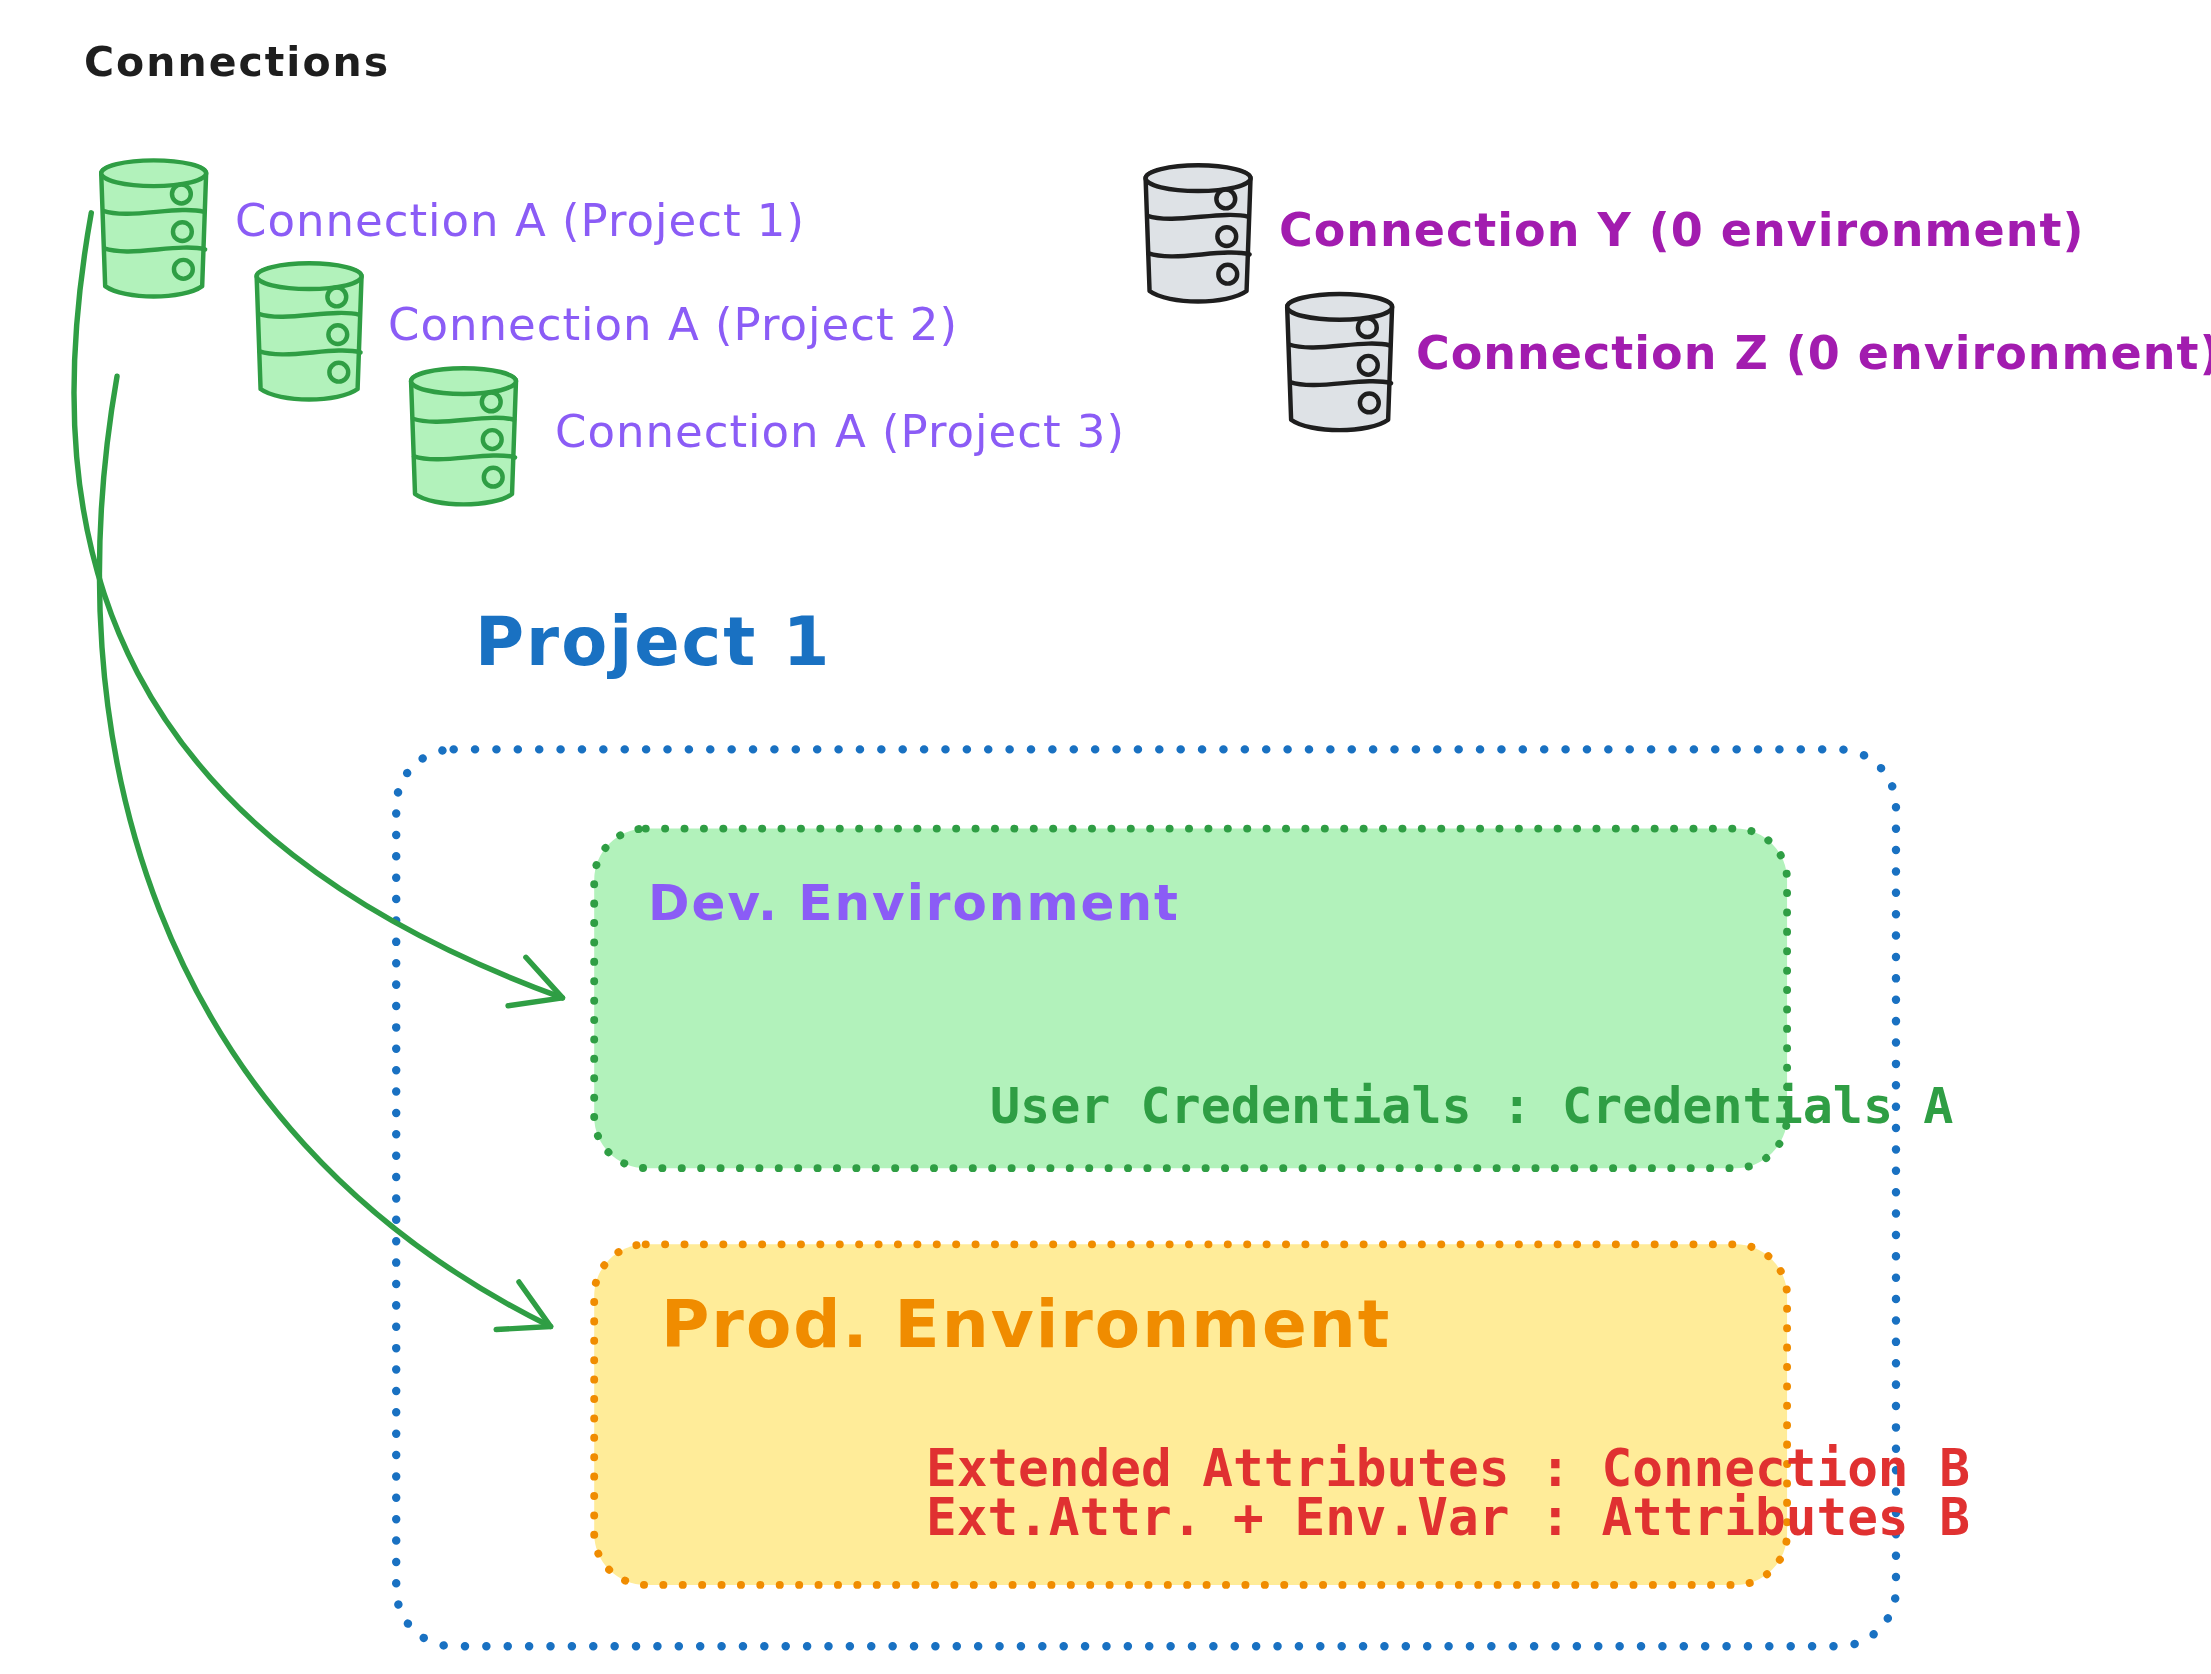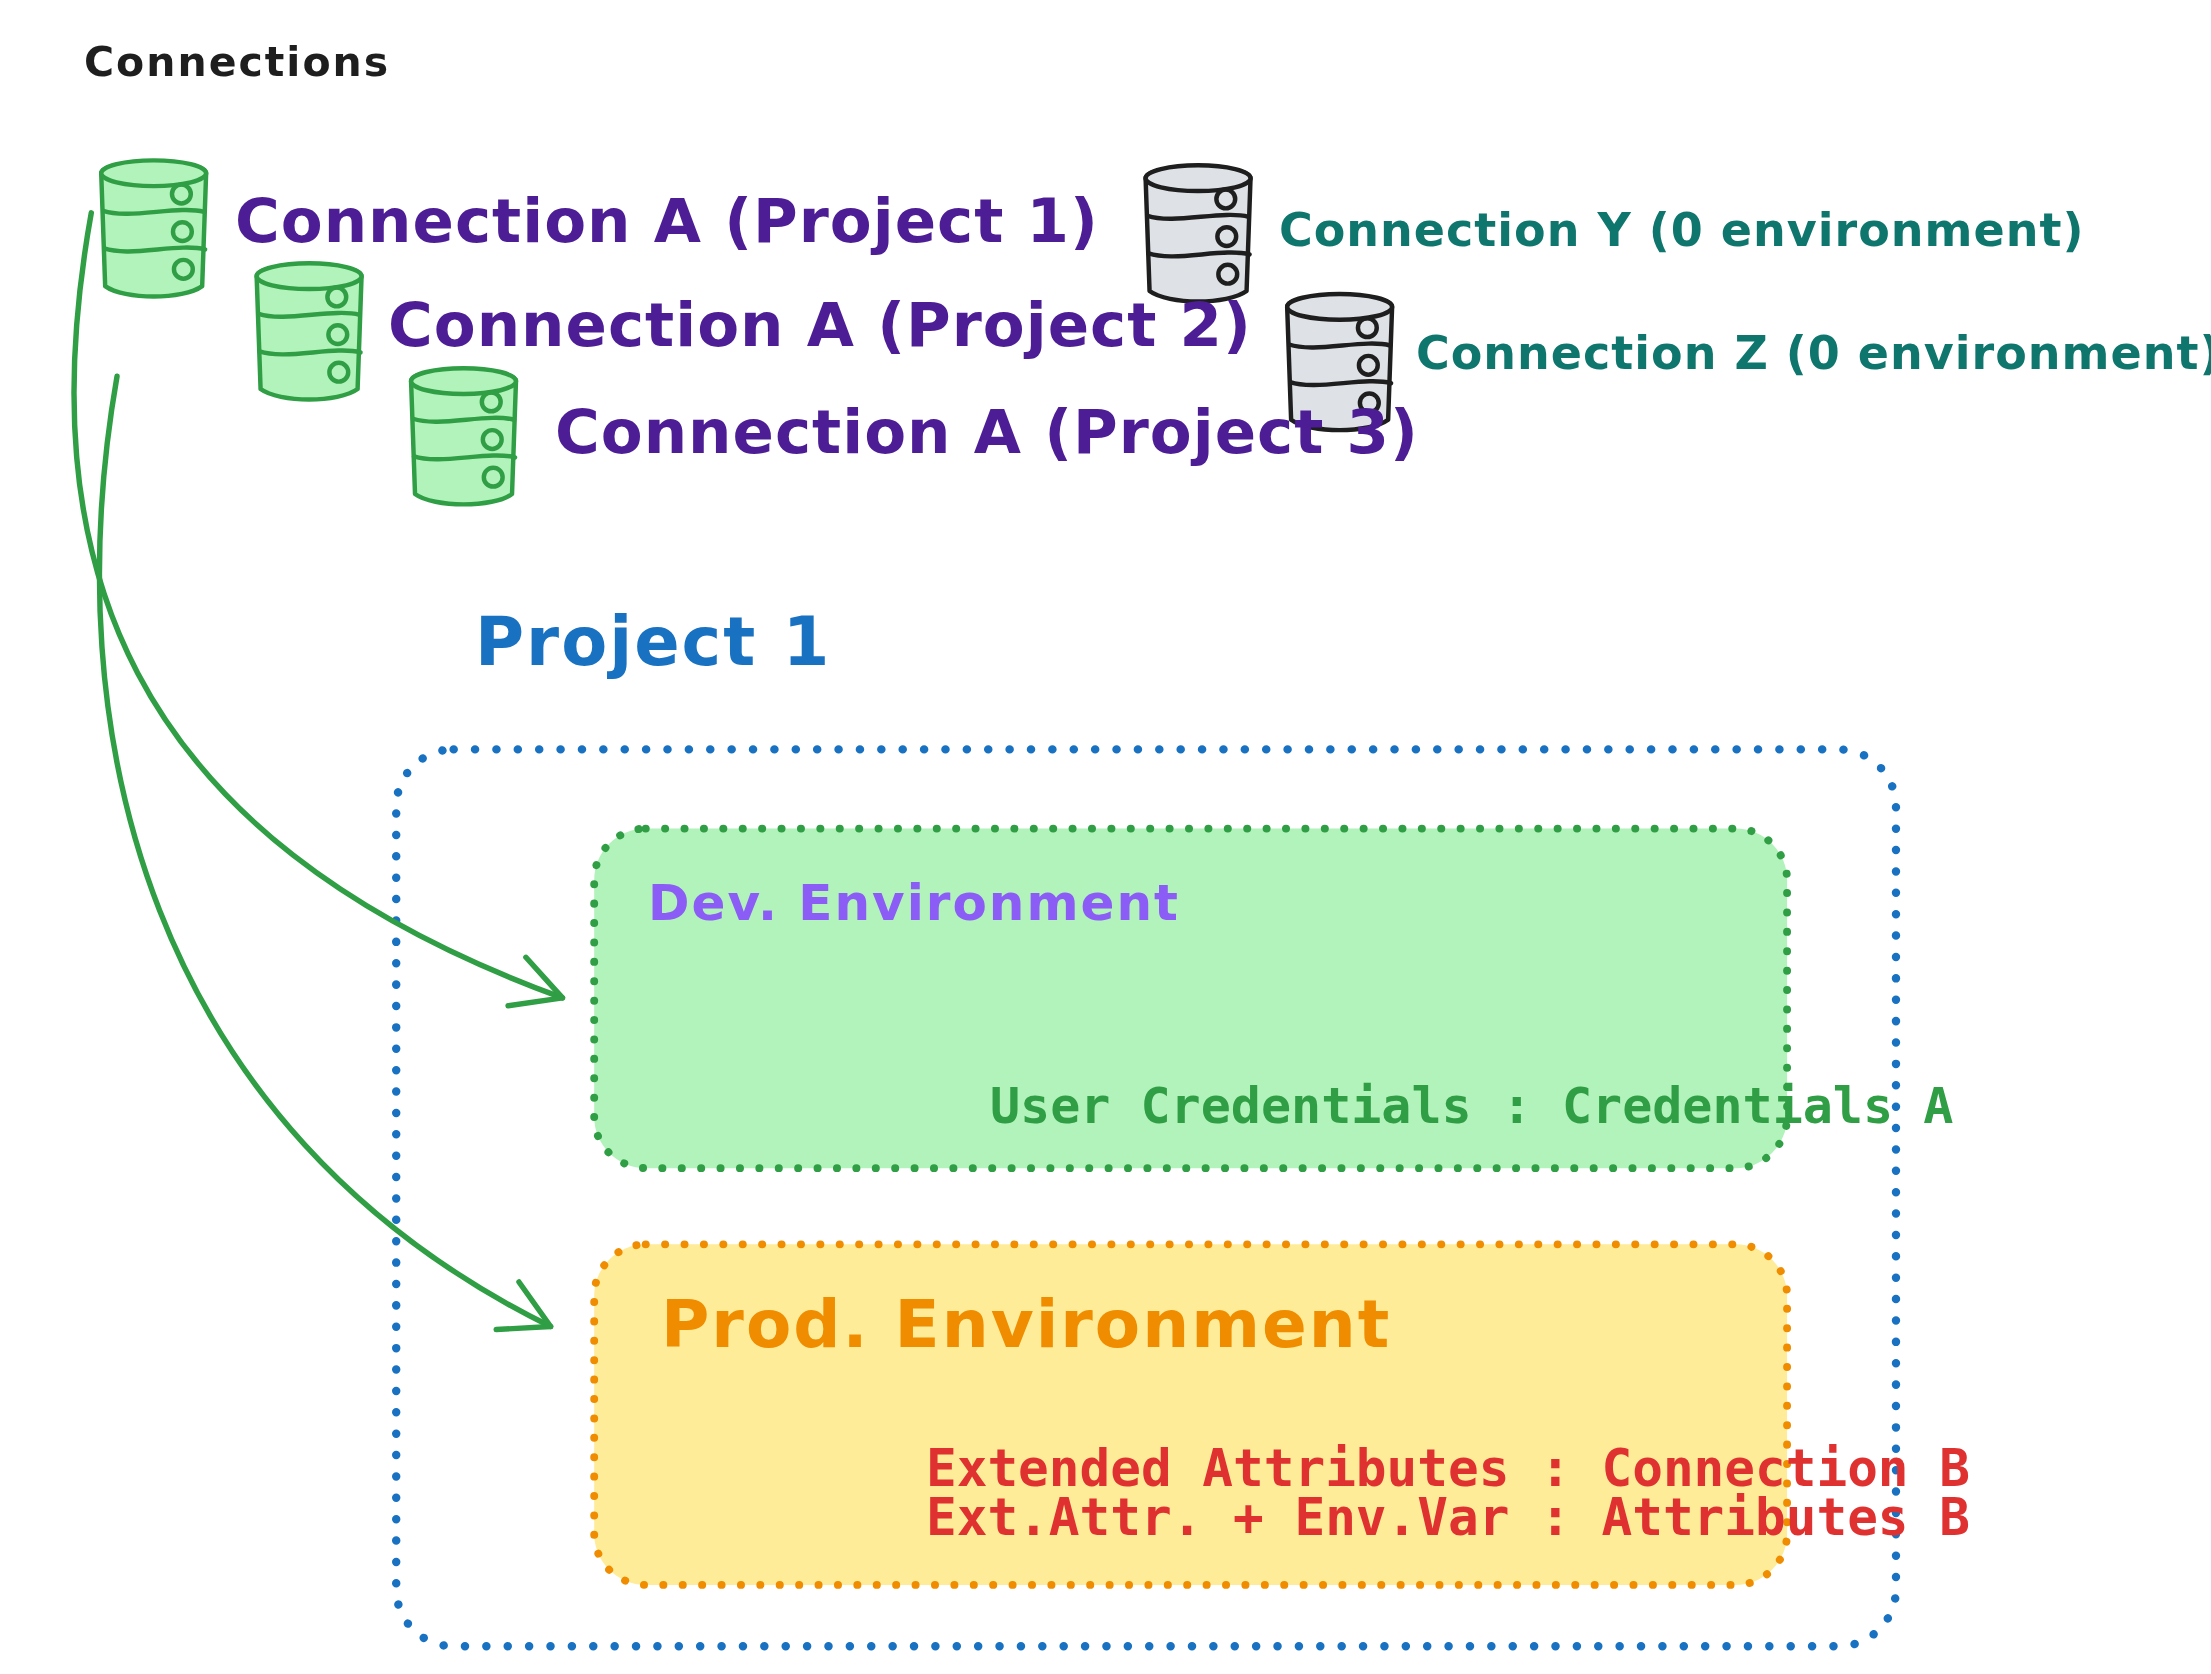--- a/index.html
+++ b/index.html
@@ -14,22 +14,22 @@
   .lbl{
     position:absolute;
     transform:translateY(-50%);
     white-space:nowrap;
     line-height:1;
     letter-spacing:1px;
   }
   .title{
     font-size:41px;font-weight:bold;color:#1e1e1e;letter-spacing:2px;
   }
-  .conn-green{font-size:61px;font-weight:700;color:#4c1d95;}
-  .conn-dark{font-size:46px;font-weight:600;color:#0f766e;}
+  .conn-green{font-size:45px;font-weight:400;color:#8b5cf6;}
+  .conn-dark{font-size:46px;font-weight:600;color:#a21caf;}
   .project-title{font-size:67px;font-weight:bold;color:#1971c2;letter-spacing:2px;}
   .env-title-dev{font-size:50px;font-weight:600;color:#8b5cf6;letter-spacing:2px;}
   .env-title-prod{font-size:66px;font-weight:700;color:#f08c00;letter-spacing:2px;}
   .mono{font-family:"DejaVu Sans Mono", monospace;letter-spacing:0;}
   .cred-green{font-size:50px;font-weight:600;color:#2f9e44;}
   .cred-red{font-size:51px;font-weight:600;color:#e03131;}
 </style>
 </head>
 <body>
 

